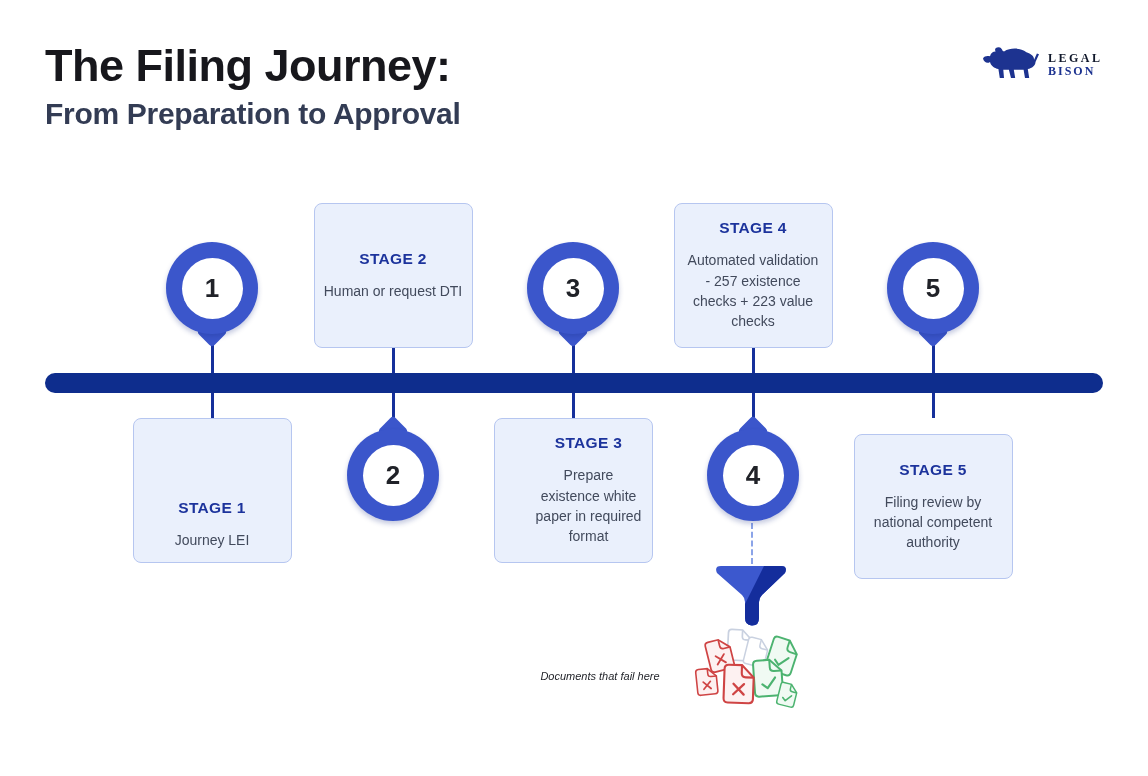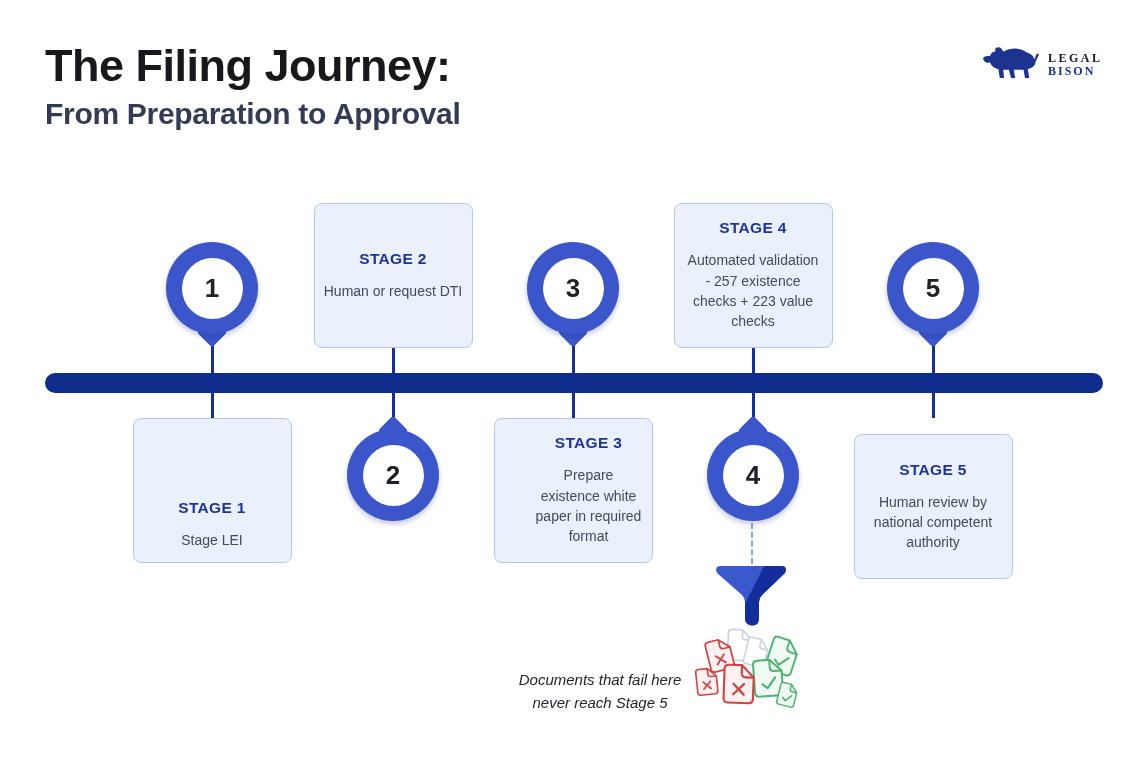--- a/index.html
+++ b/index.html
@@ -75,21 +75,21 @@
   .funnel-svg { position:absolute; left:712px; top:564px; z-index:2; }
   .docs-svg { position:absolute; left:683px; top:626px; z-index:2; }
   .doc-gray  { fill:#ffffff; stroke:#c9d1e0; }
   .doc-red   { fill:#fdf1f1; stroke:#cf4444; }
   .doc-green { fill:#f0faf3; stroke:#4cb370; }
   .doc-fold  { fill:none; }
   .doc-mark  { fill:none; stroke-linecap:round; stroke-linejoin:round; }
 
   .funnel-note {
     position:absolute; left:500px; top:668px; width:200px; text-align:center;
-    font-size:15px; font-style:italic; color:#23252b; line-height:1.55; z-index:2;
+    font-size:11px; font-style:italic; color:#23252b; line-height:1.55; z-index:2;
   }
 </style>
 </head>
 <body>
 
 <div class="canvas">
 
   <div class="titles">
     <div class="main-title">The Filing Journey:</div>
     <div class="sub-title">From Preparation to Approval</div>
@@ -151,37 +151,37 @@
   </div>
   <div class="marker" style="left:887px; top:242px;">
     <div class="marker-tail tail-down"></div>
     <div class="marker-ring">
       <div class="marker-core">5</div>
     </div>
   </div>
 
   <div class="stage-box" style="left:132.5px; top:418px;justify-content:flex-end;">
     <div class="stage-label">STAGE 1</div>
-    <div class="stage-desc">Stage LEI</div>
+    <div class="stage-desc">Journey LEI</div>
   </div>
   <div class="stage-box" style="left:313.5px; top:203px;">
     <div class="stage-label">STAGE 2</div>
     <div class="stage-desc">Human or request DTI</div>
   </div>
   <div class="stage-box" style="left:493.5px; top:418px;padding-left:40px;">
     <div class="stage-label">STAGE 3</div>
     <div class="stage-desc">Prepare existence white paper in required format</div>
   </div>
   <div class="stage-box" style="left:673.5px; top:203px;">
     <div class="stage-label">STAGE 4</div>
     <div class="stage-desc">Automated validation - 257 existence checks + 223 value checks</div>
   </div>
   <div class="stage-box" style="left:853.5px; top:418px;margin-top:16px;">
     <div class="stage-label">STAGE 5</div>
-    <div class="stage-desc">Human review by national competent authority</div>
+    <div class="stage-desc">Filing review by national competent authority</div>
   </div>
 
   <div class="dashed-connector"></div>
 
   <svg class="funnel-svg" width="78" height="68" viewBox="0 0 78 68">
     <defs>
       <clipPath id="funnel-clip">
         <path d="M9 2 H69 Q76 2 73 9 L50 31 Q47 34 47 38 L47 54 Q47 62 39.5 61.5 Q33 61 33 54 L33 38 Q33 34 30 31 L5 9 Q2 2 9 2 Z"></path>
       </clipPath>
     </defs>
@@ -228,16 +228,15 @@
     </g>
     <g transform="translate(40,38) scale(1.05) rotate(2,15,19)">
       <path class="doc-red" stroke-width="2" d="M5 1 H17.5 L29 12.5 V33 Q29 37 25 37 H5 Q1 37 1 33 V5 Q1 1 5 1 Z"></path>
       <path class="doc-fold" stroke="#cf4444" stroke-width="2" d="M17.5 1 V8.5 Q17.5 12.5 21.5 12.5 H29"></path>
       <path class="doc-mark" stroke="#cf4444" stroke-width="2.2" d="M10 19 L20 29 M20 19 L10 29"></path>
     </g>
   </svg>
 
   <div class="funnel-note">
     <div>Documents that fail here</div>
-    <div>never reach Stage 5</div>
   </div>
 
 </div>
 
 </body></html>

